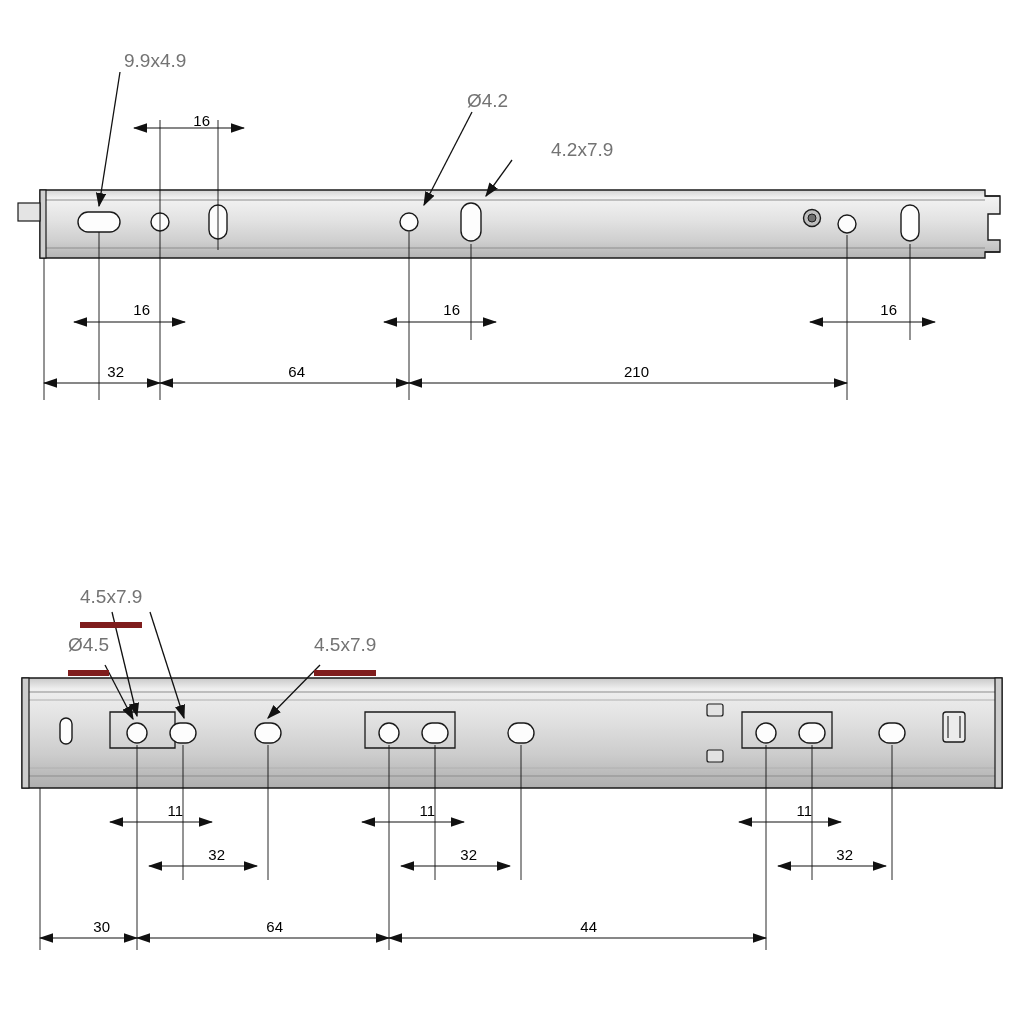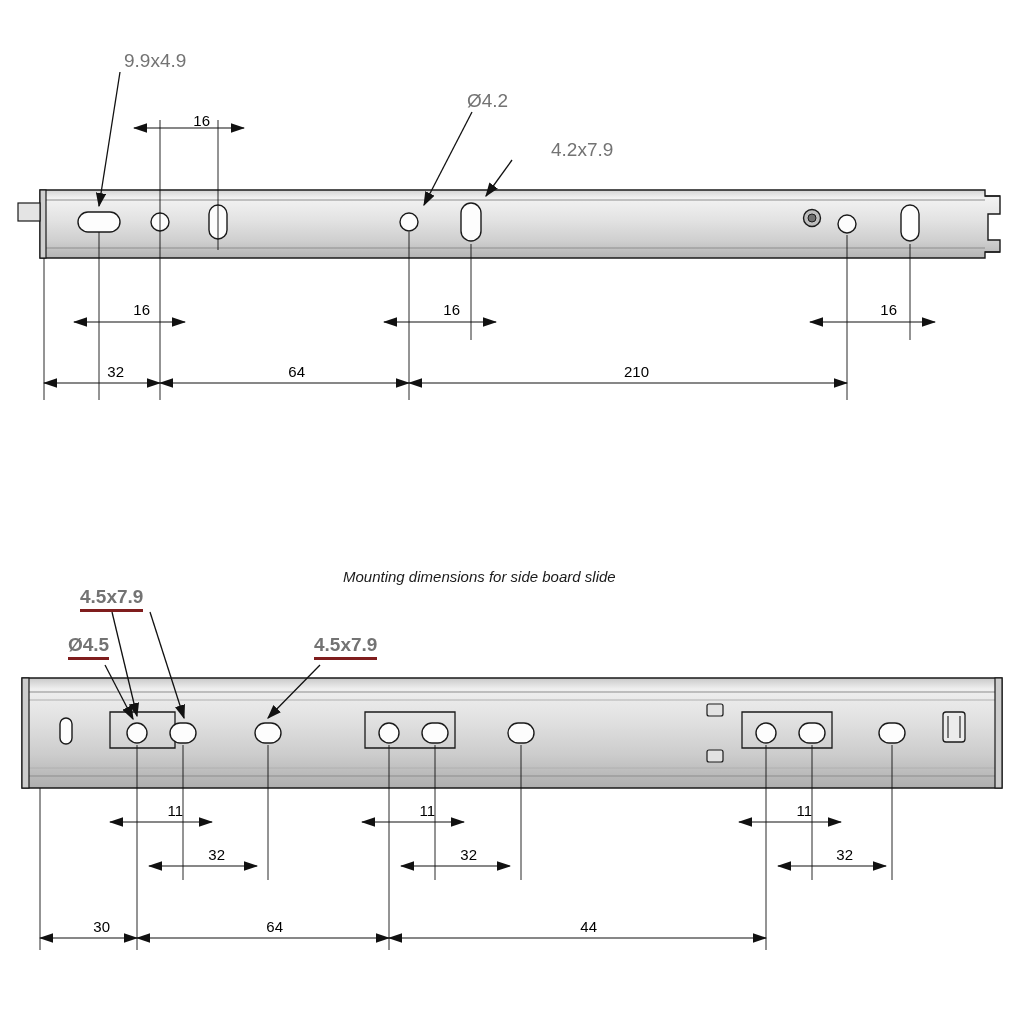--- a/index.html
+++ b/index.html
@@ -41,23 +41,22 @@
     white-space: nowrap;
     text-align: right;
   }
   .lead-label {
     position: absolute;
     font-size: 19px;
     color: #737373;
     white-space: nowrap;
   }
   .lead-label.underlined {
-    border-bottom: 3px solid #7f1d1d;
-    padding-bottom: 1px;
-    font-weight: bold;
+    border-bottom: 6px solid #7f1d1d;
+    padding-bottom: 14px;
   }
 </style>
 </head>
 <body>
 
 <div id="stage">
 
   <svg class="dwg" viewBox="0 0 1024 1024">
     <defs>
       <linearGradient id="railGrad" x1="0" y1="0" x2="0" y2="1">
@@ -238,21 +237,20 @@
   <div class="dim-label" style="left:168px; top:112px; width:42px;">16</div>
 
   <div class="dim-label" style="left:108px; top:301px; width:42px;">16</div>
   <div class="dim-label" style="left:418px; top:301px; width:42px;">16</div>
   <div class="dim-label" style="left:855px; top:301px; width:42px;">16</div>
 
   <div class="dim-label" style="left:82px; top:363px; width:42px;">32</div>
   <div class="dim-label" style="left:263px; top:363px; width:42px;">64</div>
   <div class="dim-label" style="left:607px; top:363px; width:42px;">210</div>
 
-  <div class="caption" style="left:343px; top:568px;">Mounting dimensions for side board slide</div>
 
   <div class="lead-label underlined" style="left:80px; top:586px;">4.5x7.9</div>
   <div class="lead-label underlined" style="left:68px; top:634px;">Ø4.5</div>
   <div class="lead-label underlined" style="left:314px; top:634px;">4.5x7.9</div>
 
   <div class="dim-label" style="left:141px; top:802px; width:42px;">11</div>
   <div class="dim-label" style="left:393px; top:802px; width:42px;">11</div>
   <div class="dim-label" style="left:770px; top:802px; width:42px;">11</div>
 
   <div class="dim-label" style="left:183px; top:846px; width:42px;">32</div>

